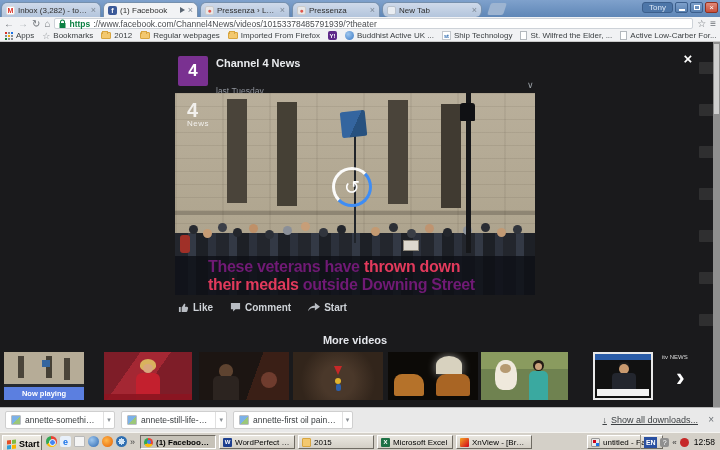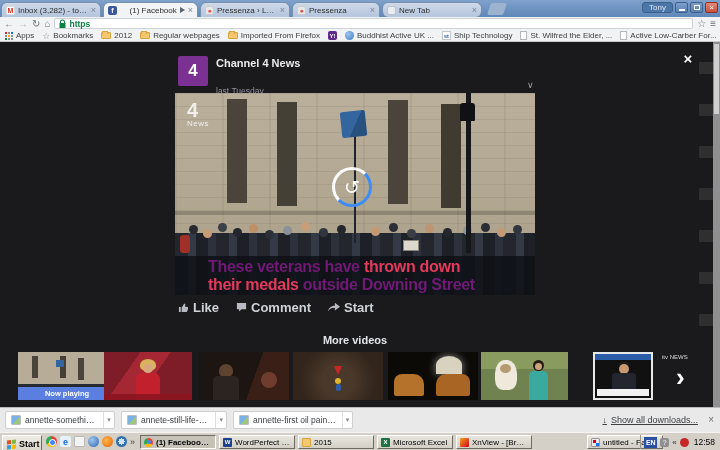--- a/index.html
+++ b/index.html
@@ -6,21 +6,21 @@
   *{box-sizing:border-box;font-family:"Liberation Sans",sans-serif;}
   .screen{position:relative;width:720px;height:450px;overflow:hidden;background:#191919;}
   .nowrap{white-space:nowrap;overflow:hidden;text-overflow:ellipsis;}
 
   
   .tabstrip{position:absolute;left:0;top:0;width:720px;height:17px;
     background:linear-gradient(#7fa1cc,#5f87b7);}
   .tab{position:absolute;top:2px;height:15px;border-radius:6px 6px 0 0;
     background:linear-gradient(#cfdaea,#b3c5dc);border:1px solid #7690ad;border-bottom:none;
     display:flex;align-items:center;padding:0 4px;gap:3px;font-size:8px;color:#2e2e2e;}
-  .tab.active{background:#f2f3f5;z-index:3;text-align:right;}
+  .tab.active{background:#f2f3f5;z-index:3;}
   .tab .tlabel{flex:1;min-width:0;font-size:8px;}
   .tab .tclose{color:#7c8794;font-size:9px;line-height:9px;cursor:default;}
   .fav{width:9px;height:9px;border-radius:2px;flex:0 0 auto;display:flex;align-items:center;justify-content:center;font-size:7px;font-weight:bold;}
   .fav.gmail{background:#fff;color:#d93025;border:1px solid #ddd;}
   .fav.fb{background:#3b5998;color:#fff;}
   .fav.press{background:#e8e8e8;color:#e2574c;border:1px solid #ccc;}
   .fav.blank{background:#e9edf2;border:1px solid #b9c2cd;}
   .audio{width:0;height:0;border-top:3px solid transparent;border-bottom:3px solid transparent;border-left:5px solid #5a6572;}
   .newtab{position:absolute;top:3px;left:489px;width:16px;height:12px;background:#9db4d1;border-radius:2px;transform:skewX(-18deg);}
   .winctl{position:absolute;right:2px;top:2px;display:flex;gap:2px;align-items:center;}
@@ -102,21 +102,21 @@
     border:3px solid rgba(255,255,255,.95);border-right-color:#3e8df5;border-bottom-color:#3e8df5;
     display:flex;align-items:center;justify-content:center;}
   .spinner span{font-family:"DejaVu Sans",sans-serif;color:#fff;font-size:19px;line-height:19px;}
   .capbar{position:absolute;left:0;bottom:0;width:360px;height:39px;background:rgba(14,16,22,.82);
     padding:2px 0 0 33px;line-height:18px;font-size:16px;font-weight:bold;letter-spacing:-.3px;}
   .capwhite{color:#701a75;}
   .capred{color:#e23a5c;}
 
   
   .actions{position:absolute;left:178px;top:258px;width:360px;height:14px;display:flex;align-items:center;gap:17px;
-    font-size:13px;color:#cfd3d8;font-weight:bold;}
+    font-size:10px;color:#cfd3d8;font-weight:bold;}
   .actbtn{display:flex;align-items:center;gap:4px;}
   .stats{position:absolute;left:385px;top:260px;width:152px;display:flex;gap:9px;justify-content:flex-end;
     font-size:8.5px;color:#9aa0a6;white-space:nowrap;}
   .morevids{position:absolute;left:175px;top:292px;width:360px;text-align:center;font-size:11px;font-weight:bold;color:#e4e6eb;}
 
   
   .tile{position:absolute;top:310px;height:48px;overflow:hidden;background:#000;}
   .npbar{position:absolute;left:0;bottom:0;width:100%;height:13px;background:#5b7fe0;color:#fff;
     font-size:7.5px;font-weight:bold;display:flex;align-items:center;justify-content:center;}
   .nextchev{position:absolute;left:676px;top:320px;font-size:26px;color:#fff;font-weight:bold;}
@@ -252,20 +252,21 @@
   <div class="navbar">
     <span class="navic">←</span>
     <span class="navic dim">→</span>
     <span class="navic">↻</span>
     <span class="navic">⌂</span>
     <div class="addr">
       <svg width="7" height="9" viewBox="0 0 7 9">
           <path d="M1 4V3a2.5 2.5 0 0 1 5 0v1h.5v5h-6V4z M2 4h3V3a1.5 1.5 0 0 0-3 0z" fill="#0b8043"></path>
         </svg>
       <span class="scheme">https</span>
+        <span class="urlrest nowrap">://www.facebook.com/Channel4News/videos/10153378485791939/?theater</span>
     </div>
     <span class="navic">☆</span>
     <span class="navic">≡</span>
   </div>
 
   <div class="bmbar">
     <span class="bmitem">
       <span class="appsgrid">
           <i></i>
           <i></i>
@@ -376,21 +377,21 @@
       <span class="actbtn">
         <svg width="12" height="10" viewBox="0 0 14 10">
             <path d="M0 10C1 5 4.5 3.6 8 3.5V0l6 4.7L8 9.2V6C5 6 2 6.6 0 10z" fill="#b8bcc2"></path>
           </svg>
         <span>Start</span>
       </span>
     </div>
 
     <div class="morevids">More videos</div>
 
-    <div class="tile msA" style="left:18px;width:98px;">
+    <div class="tile msA" style="left:4px;width:80px;">
       <div class="d"></div>
         <div class="f"></div>
       <div class="npbar">Now playing</div>
     </div>
     <div class="tile msB" style="left:104px;width:88px;">
       <div class="hair"></div>
         <div class="face"></div>
         <div class="dress"></div>
         <div class="tick"></div>
     </div>

